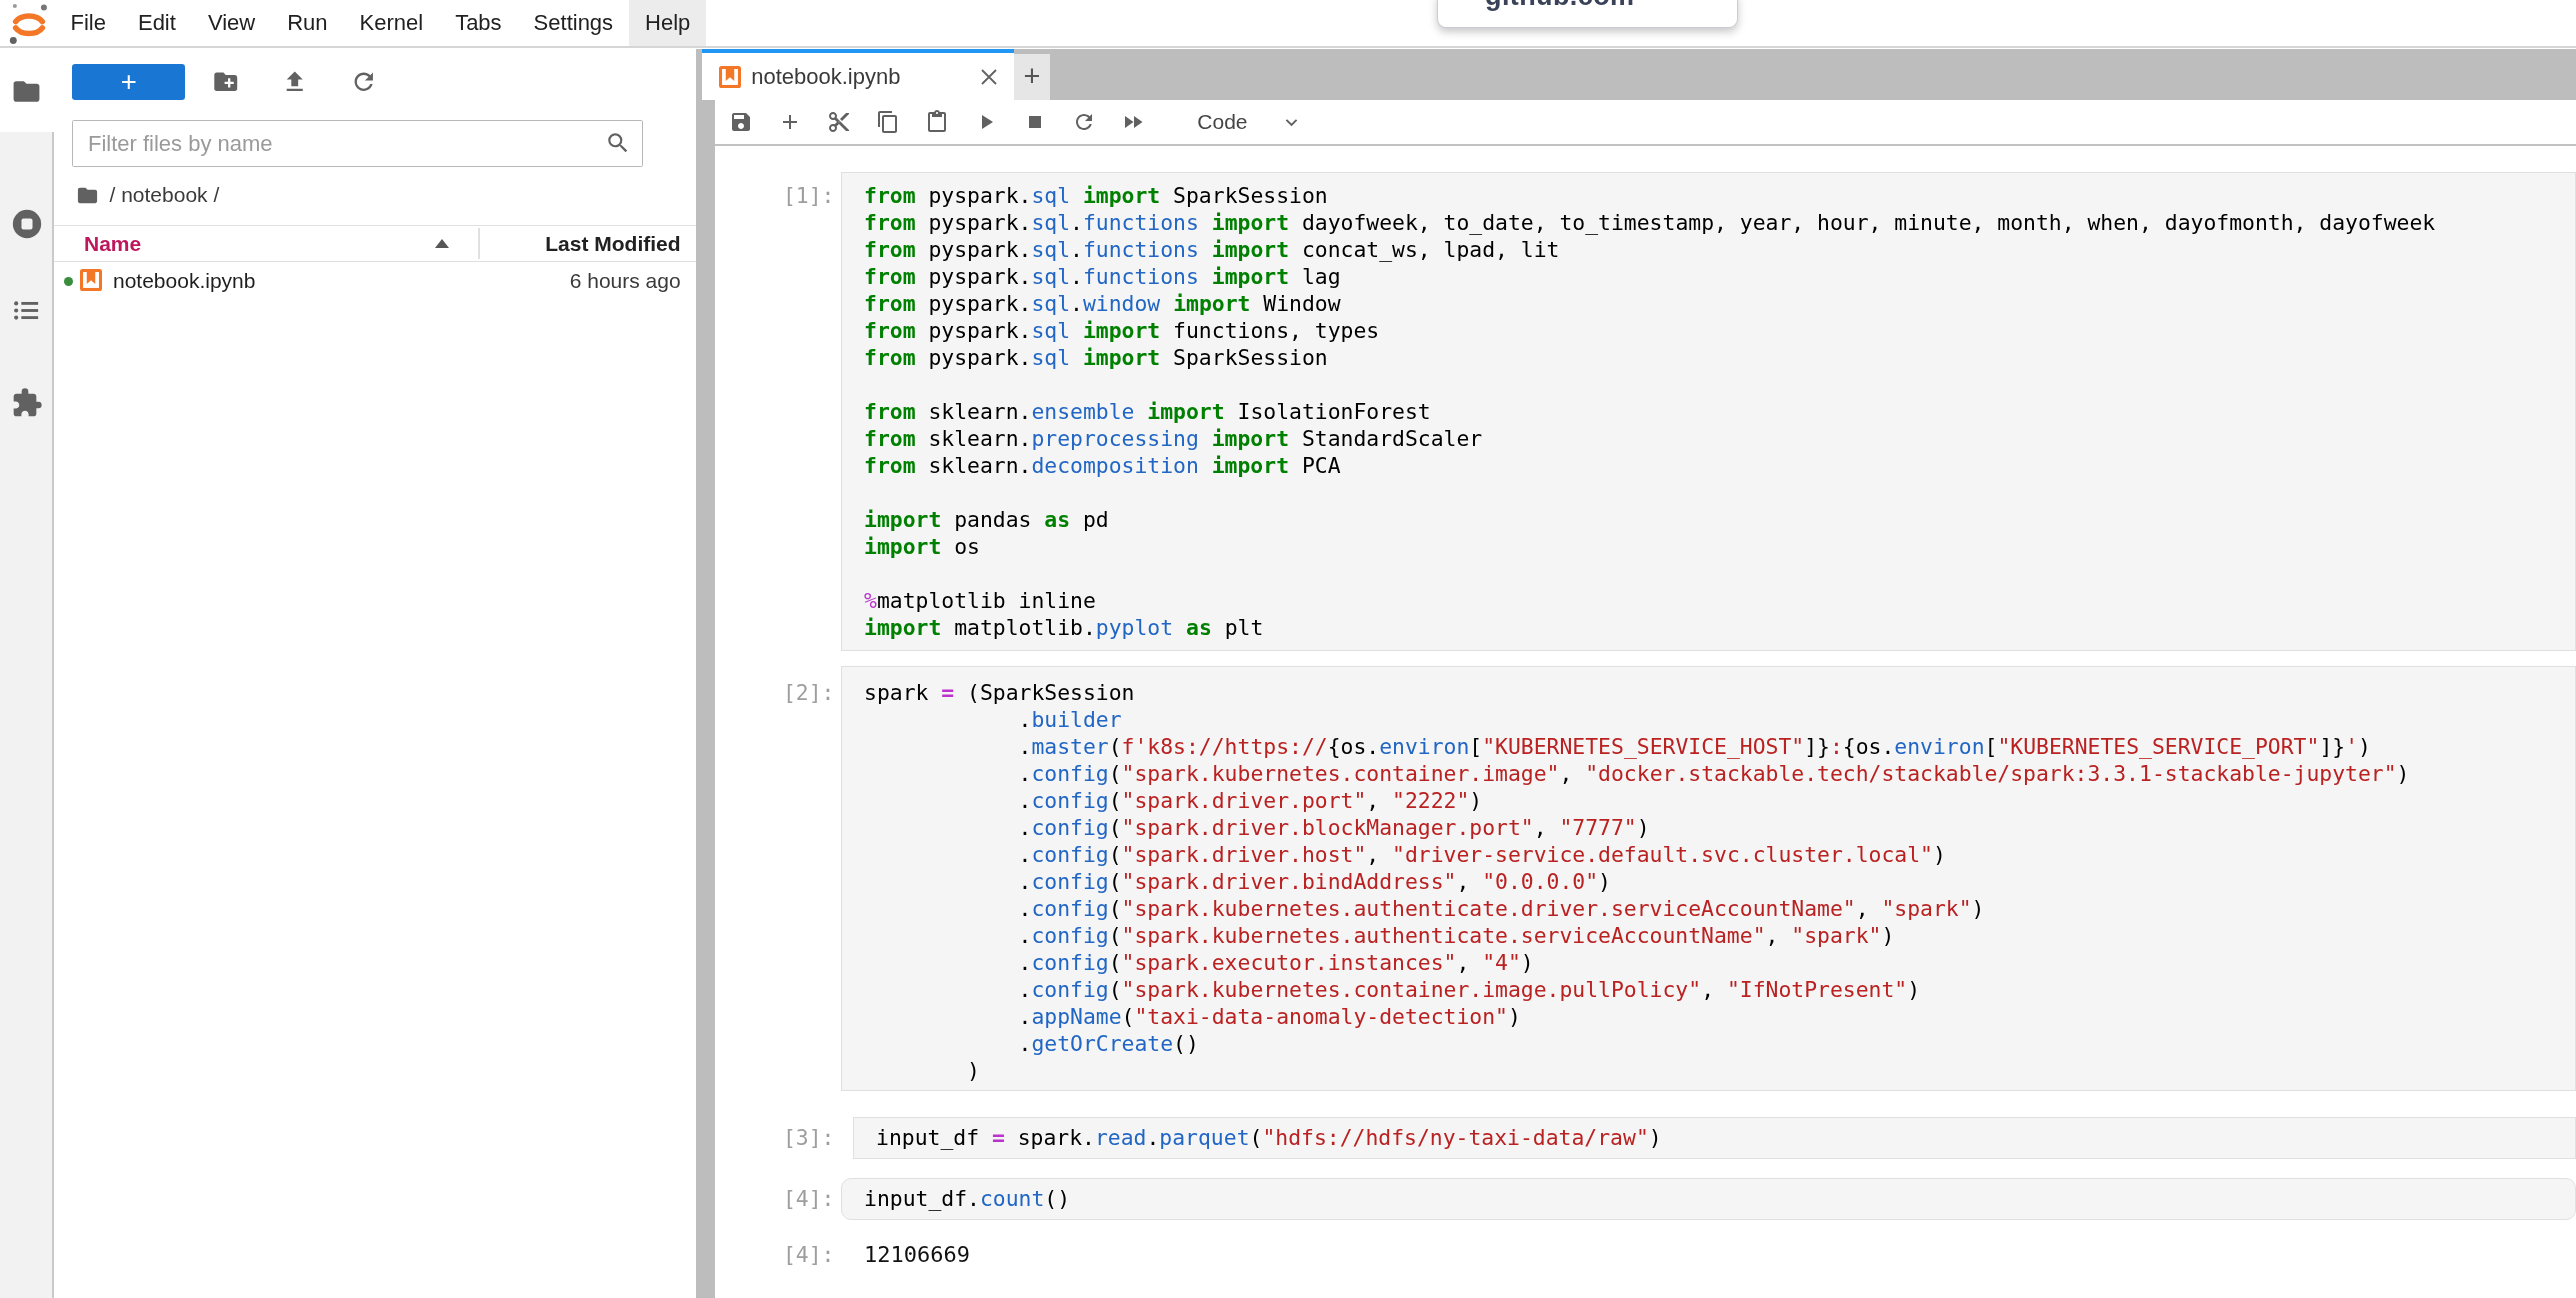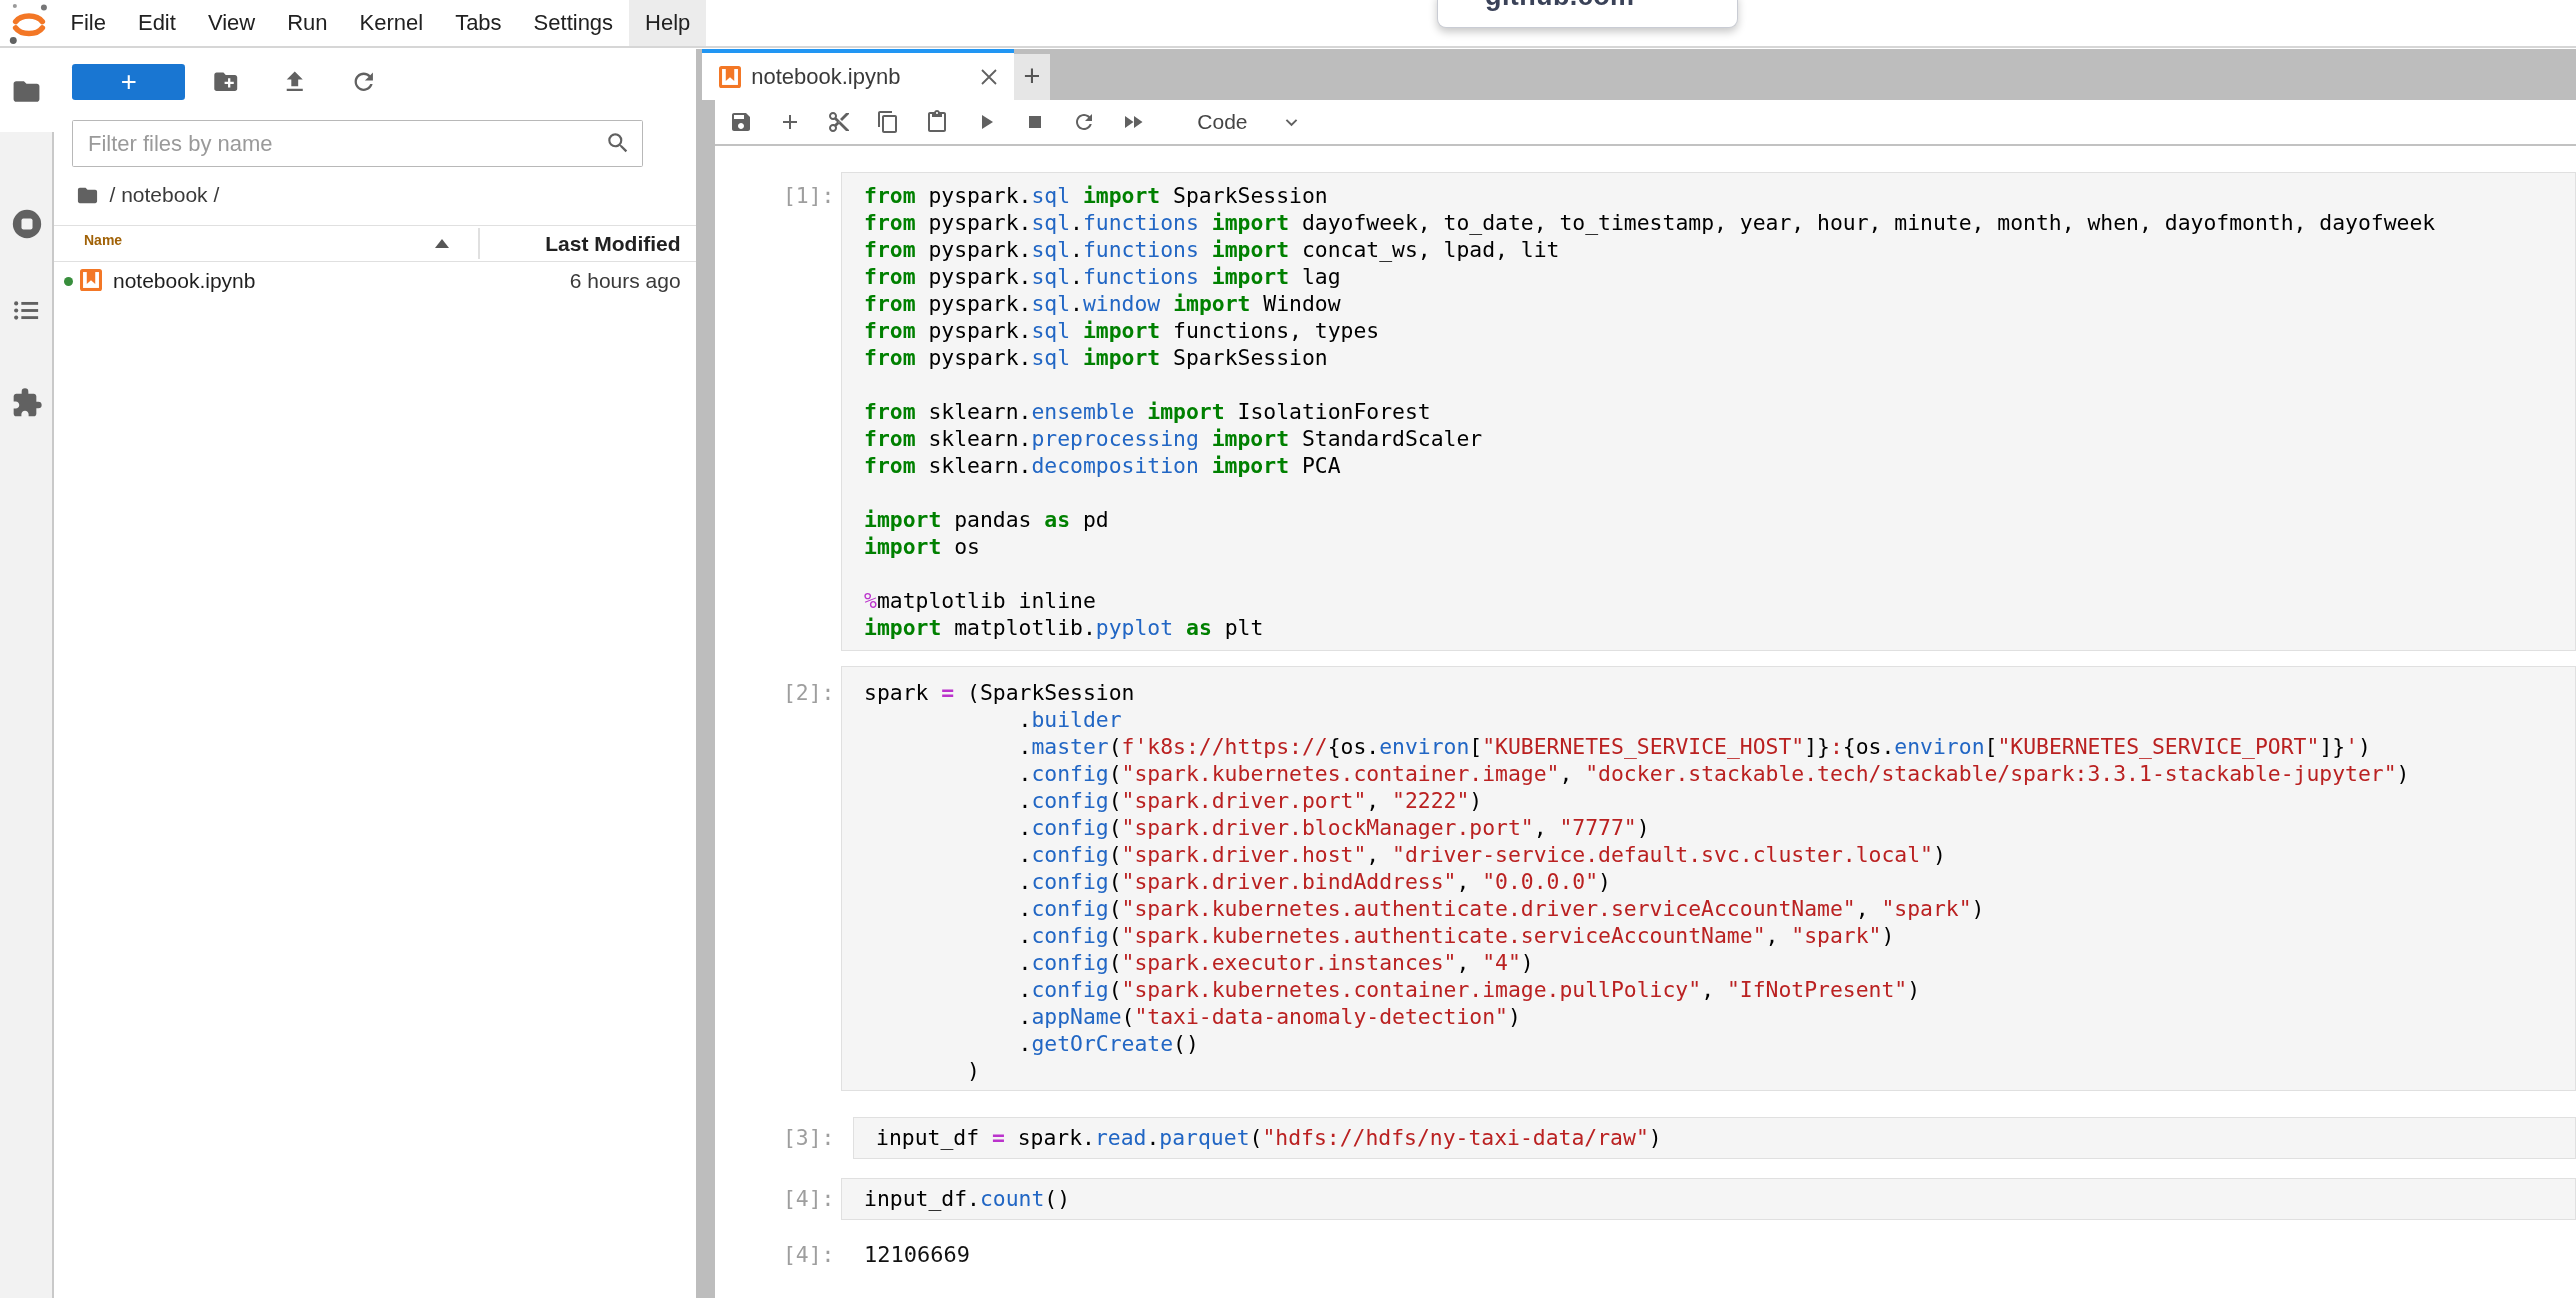--- a/index.html
+++ b/index.html
@@ -21,21 +21,21 @@
   
   .filebrowser{position:absolute;left:53px;top:49px;width:643px;bottom:0;background:#fff;z-index:3;}
   .new-btn{position:absolute;left:19.4px;top:14.6px;width:113px;height:36px;background:#1976d2;border-radius:3.2px;color:#fff;font-size:27.5px;display:flex;align-items:center;justify-content:center;line-height:1;}
   .fb-icon{position:absolute;top:18.6px;width:27.5px;height:27.5px;}
   .filter-box{position:absolute;left:19.4px;top:71px;width:571px;height:47px;box-sizing:border-box;border:1.6px solid #b8b8b8;border-radius:1.6px;background:#fff;}
   .filter-box input{position:absolute;left:0;top:0;width:100%;height:100%;border:none;outline:none;box-sizing:border-box;padding:0 50px 0 14.6px;font-size:22px;font-family:"Liberation Sans",sans-serif;color:#333;background:transparent;}
   .filter-box input::placeholder{color:#9a9a9a;}
   .filter-search{position:absolute;right:11.3px;top:9px;width:26px;height:26px;}
   .breadcrumb{position:absolute;left:23px;top:134px;display:flex;align-items:center;gap:10.5px;font-size:21px;color:#3a3a3a;}
   .fb-header{position:absolute;left:0;top:176px;width:643px;height:37px;border-top:1.6px solid #e0e0e0;border-bottom:1.6px solid #e0e0e0;box-sizing:border-box;}
-  .fb-header .col-name{position:absolute;left:31px;top:5.7px;font-size:14px;font-weight:bold;color:#a16207;}
+  .fb-header .col-name{position:absolute;left:31px;top:5.7px;font-size:21px;font-weight:bold;color:#be185d;}
   .fb-header .sort-arrow{position:absolute;left:382px;top:13px;width:0;height:0;border-left:7.3px solid transparent;border-right:7.3px solid transparent;border-bottom:9px solid #565656;}
   .fb-header .col-divider{position:absolute;left:425px;top:1.6px;width:1.6px;height:31px;background:#e0e0e0;}
   .fb-header .col-mod{position:absolute;right:15.4px;top:5.7px;font-size:21px;font-weight:bold;color:#212121;}
   .fb-row{position:absolute;left:0;top:213px;width:643px;height:37px;}
   .run-dot{position:absolute;left:10.5px;top:14.6px;width:9px;height:9px;border-radius:50%;background:#388e3c;}
   .fb-row .nb-ic{position:absolute;left:27px;top:7.3px;width:22px;height:22px;}
   .fb-row .fname{position:absolute;left:60px;top:6.5px;font-size:21px;color:#1f1f1f;}
   .fb-row .ftime{position:absolute;right:15.4px;top:6.5px;font-size:21px;color:#3a3a3a;}
   
   .panel-strip{position:absolute;left:696px;top:49px;width:19.4px;bottom:0;background:#bdbdbd;z-index:2;}
@@ -274,21 +274,21 @@
         </div>
       </div>
       <div class="cell-row" style="margin-top: 26px;">
         <div class="cell-prompt" style="padding-top: 7.3px;">[3]:</div>
         <div class="cell-input" style="padding: 6.5px 0px 6.5px 22px; margin-left: 12px;">
           <div class="code-line"><span class="tok-t">input_df </span><span class="tok-o">=</span><span class="tok-t"> spark.</span><span class="tok-p">read</span><span class="tok-t">.</span><span class="tok-p">parquet</span><span class="tok-t">(</span><span class="tok-s">"hdfs://hdfs/ny-taxi-data/raw"</span><span class="tok-t">)</span></div>
         </div>
       </div>
       <div class="cell-row" style="margin-top: 19.4px;">
         <div class="cell-prompt" style="padding-top: 7.3px;">[4]:</div>
-        <div class="cell-input" style="padding: 6.5px 0px 6.5px 22px;">
+        <div class="cell-input" style="padding: 6.5px 0px 6.5px 22px; border-radius: 10px;">
           <div class="code-line"><span class="tok-t">input_df.</span><span class="tok-p">count</span><span class="tok-t">()</span></div>
         </div>
       </div>
       <div class="cell-row" style="margin-top: 21px;">
         <div class="cell-prompt">[4]:</div>
         <div class="cell-output">12106669</div>
       </div>
     </div>
 </div>
 

